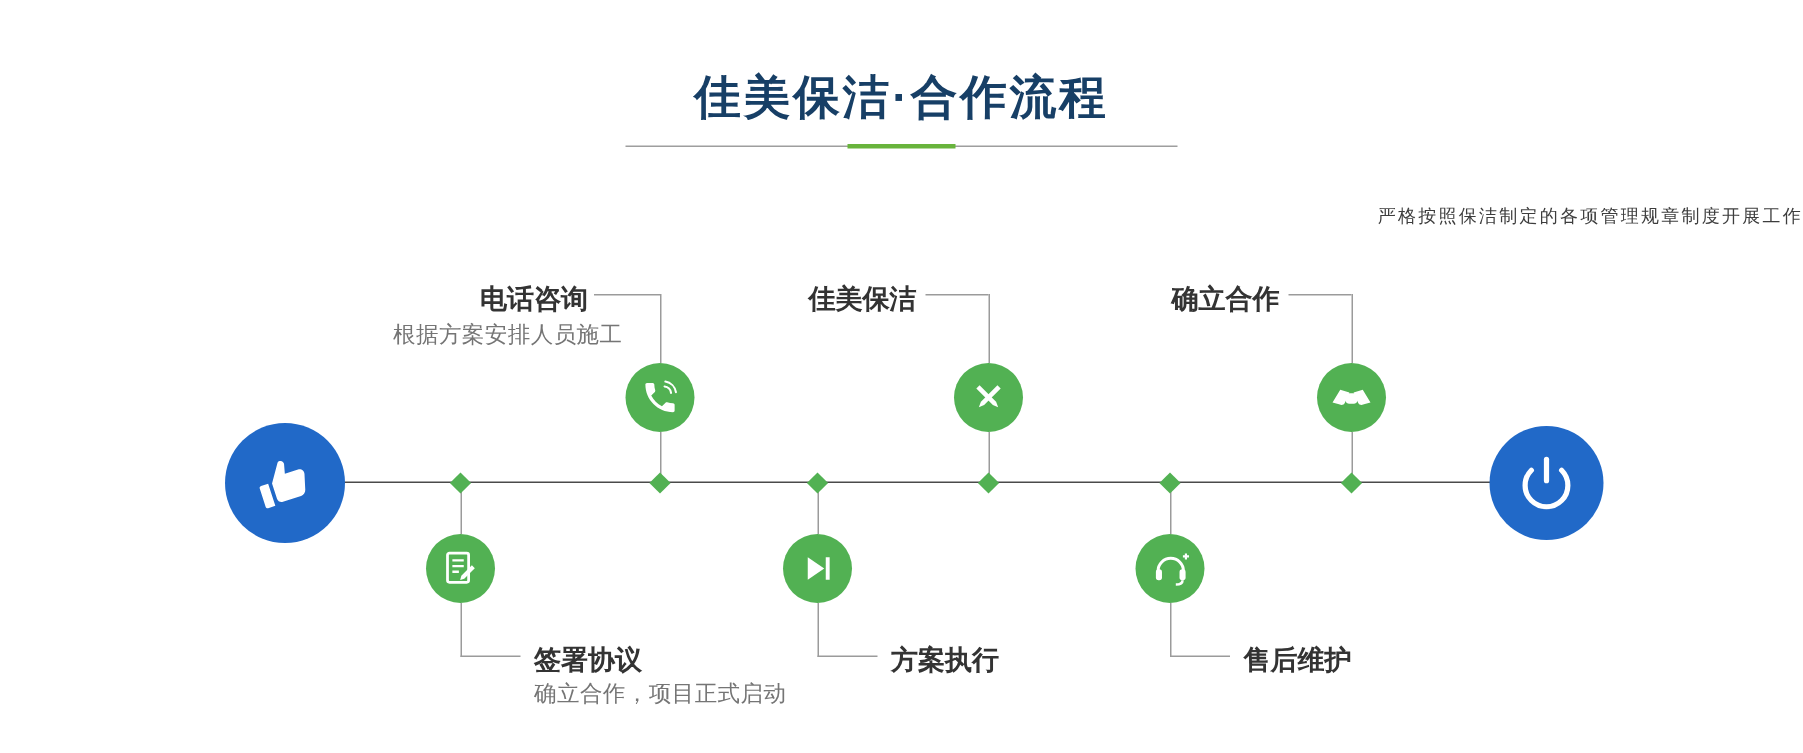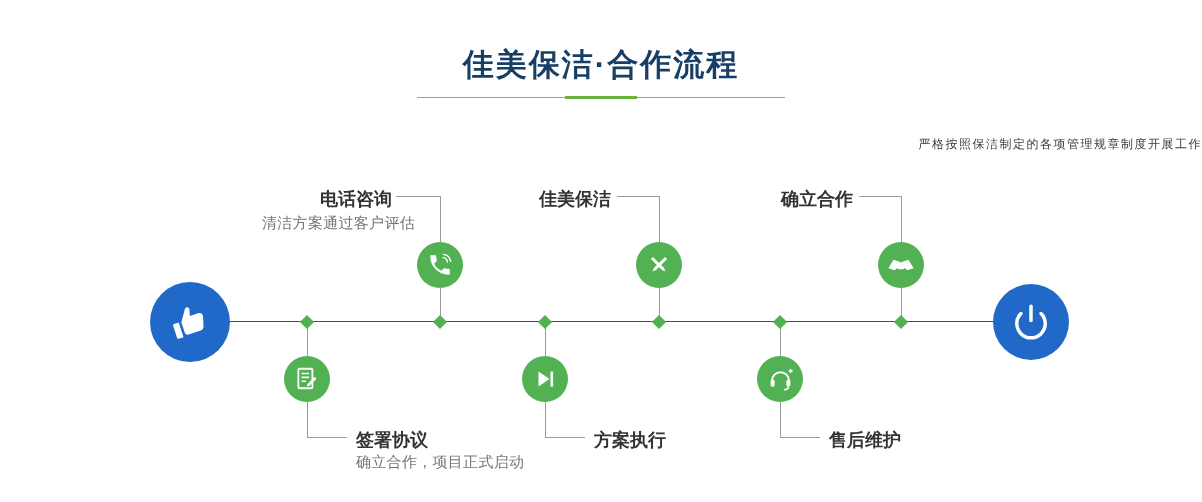--- a/index.html
+++ b/index.html
@@ -156,21 +156,21 @@
         <path d="M4.5 13a7.5 7.5 0 0 1 15 0" fill="none" stroke="#fff" stroke-width="1.8"></path>
         <rect x="3.2" y="12" width="3.6" height="6.5" rx="1.6"></rect>
         <rect x="17.2" y="12" width="3.6" height="6.5" rx="1.6"></rect>
         <path d="M19 18.5c0 1.8-1.6 2.6-4 2.6" fill="none" stroke="#fff" stroke-width="1.5"></path>
         <path d="M21 2.6v3.6M19.2 4.4h3.6" stroke="#fff" stroke-width="1.3" fill="none"></path>
       </svg>
     </span>
   </div>
 
   <div class="step-title" style="left:320px;top:187px">电话咨询</div>
-  <div class="step-desc" style="left:262px;top:214px">清洁方案通过客户评估</div>
+  <div class="step-desc" style="left:262px;top:214px">根据方案安排人员施工</div>
 
   <div class="step-title" style="left:539px;top:187px">佳美保洁</div>
 
   <div class="step-title" style="left:781px;top:187px">确立合作</div>
 
   <div class="step-title" style="left:356px;top:428px">签署协议</div>
   <div class="step-desc" style="left:356px;top:453px">确立合作，项目正式启动</div>
 
   <div class="step-title" style="left:594px;top:428px">方案执行</div>
 

